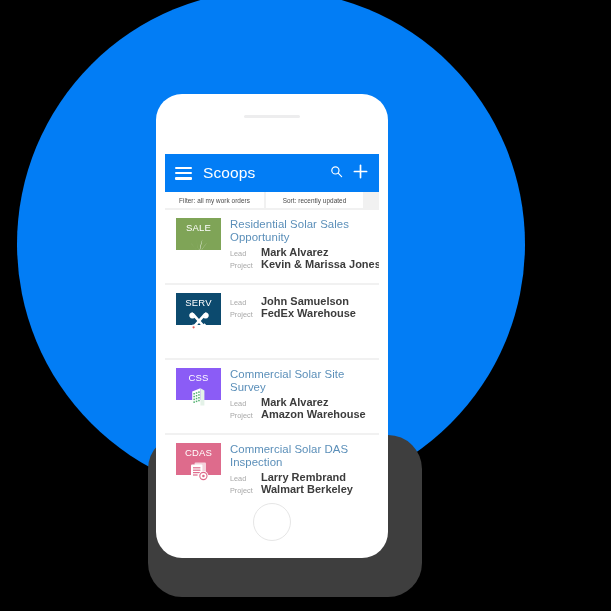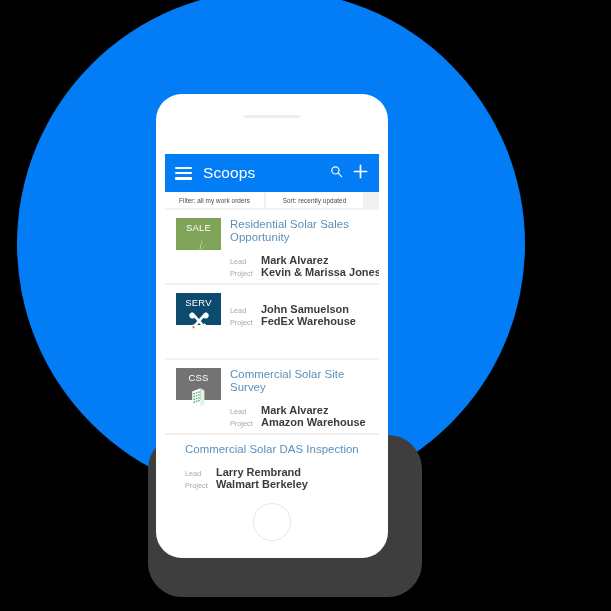--- a/index.html
+++ b/index.html
@@ -197,21 +197,21 @@
     flex: 1;
   }
   .card-title {
     color: #5B8FB9;
     font-size: 11.4px;
     line-height: 13.2px;
     font-weight: 400;
     letter-spacing: .05px;
   }
   .meta-table {
-    margin-top: 11px;
+    margin-top: 3px;
   }
   .meta-row {
     display: flex;
     align-items: baseline;
     line-height: 11px;
   }
   .meta-label {
     color: #A8A8A8;
     font-size: 7.3px;
     width: 31px;
@@ -321,21 +321,21 @@
               </div>
               <div class="meta-row">
                 <span class="meta-label">Project</span>
                 <span class="meta-value">FedEx Warehouse</span>
               </div>
             </div>
           </div>
         </div>
 
         <div class="card">
-          <div class="badge" style="background:#737373">
+          <div class="badge" style="background:#8b5cf6">
             <span class="badge-code">CSS</span>
             <span class="badge-icon">
               <svg width="20" height="21" viewBox="0 0 20 21">
                 <path d="M3.2 5.4 L11.4 2.2 L11.4 19.6 L3.2 19.6 Z" fill="#FFFFFF"></path>
                 <path d="M11.4 2.2 L15.4 4.4 L15.4 19.6 L11.4 19.6 Z" fill="#E4F2E8"></path>
                 <g fill="#4FB06D">
                   <rect x="4.4" y="7.0" width="1.5" height="1.5"></rect>
                   <rect x="6.8" y="6.2" width="1.5" height="1.5"></rect>
                   <rect x="9.2" y="5.4" width="1.5" height="1.5"></rect>
                   <rect x="4.4" y="9.8" width="1.5" height="1.5"></rect>
@@ -360,20 +360,38 @@
               </div>
               <div class="meta-row">
                 <span class="meta-label">Project</span>
                 <span class="meta-value">Amazon Warehouse</span>
               </div>
             </div>
           </div>
         </div>
 
         <div class="card">
+          <div class="badge" style="background:#DE6B8C">
+            <span class="badge-code">CDAS</span>
+            <span class="badge-icon">
+              <svg width="22" height="21" viewBox="0 0 22 21">
+                <rect x="6.6" y="1.4" width="11.4" height="14.6" rx="1" fill="#F4D2DC"></rect>
+                <rect x="3.0" y="3.4" width="11.4" height="15.4" rx="1" fill="#FFFFFF"></rect>
+                <g fill="#DE6B8C">
+                  <rect x="5.0" y="6.2" width="7.4" height="1.2"></rect>
+                  <rect x="5.0" y="8.6" width="7.4" height="1.2"></rect>
+                  <rect x="5.0" y="11.0" width="7.4" height="1.2"></rect>
+                  <rect x="5.0" y="13.4" width="4.6" height="1.2"></rect>
+                </g>
+                <circle cx="15.4" cy="15.0" r="5.0" fill="#FFFFFF"></circle>
+                <circle cx="15.4" cy="15.0" r="3.6" fill="none" stroke="#DE6B8C" stroke-width="1.1"></circle>
+                <circle cx="15.4" cy="15.0" r="1.3" fill="#DE6B8C"></circle>
+              </svg>
+            </span>
+          </div>
           <div class="card-body">
             <div class="card-title">Commercial Solar DAS Inspection</div>
             <div class="meta-table">
               <div class="meta-row">
                 <span class="meta-label">Lead</span>
                 <span class="meta-value">Larry Rembrand</span>
               </div>
               <div class="meta-row">
                 <span class="meta-label">Project</span>
                 <span class="meta-value">Walmart Berkeley</span>

